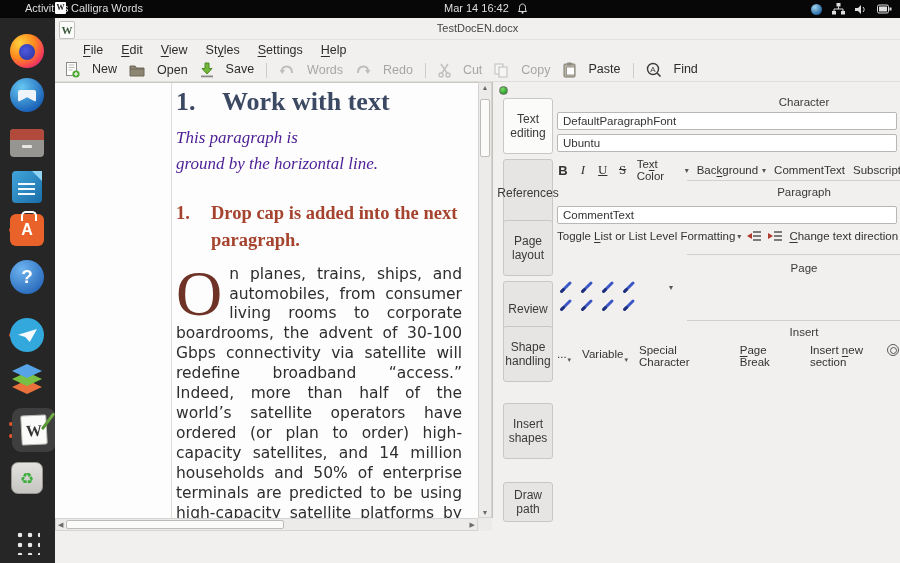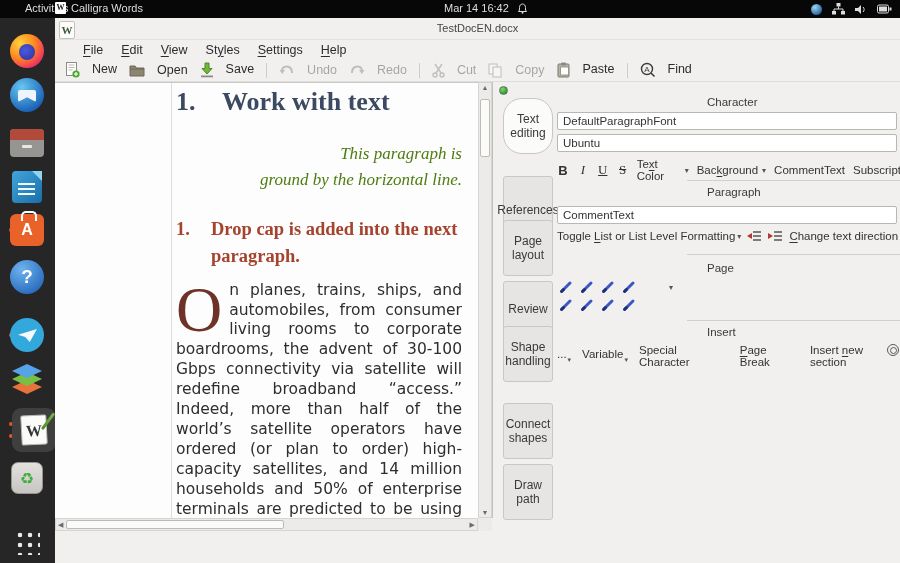--- a/index.html
+++ b/index.html
@@ -89,21 +89,21 @@
   .tbtn.off { opacity:.38; }
   .tsep { width:1px; height:15px; background:#cfcdc9; margin:0 4px; }
 
   
   .docarea { position:absolute; left:0; top:64px; width:423px; height:436px; background:#fdfdfd;
     border-top:1px solid #c9c8c5; overflow:hidden; }
   .frame-line { position:absolute; left:116px; top:0; width:1px; height:436px; background:#dcdcda; }
   .textcol { position:absolute; left:121px; top:2px; width:286px; }
   .doc-h1 { font:bold 26px "Liberation Serif","DejaVu Serif",serif; color:#3b4962; margin-top:2px; }
   .doc-h1 .num { display:inline-block; width:46px; }
-  .doc-note { font:italic 17px/1.5 "Liberation Serif",serif; color:#4d7c0f; text-align:right; margin-top:24px; }
+  .doc-note { font:italic 17px/1.5 "Liberation Serif",serif; color:#4c1d95; margin-top:8px; }
   .doc-h2 { position:relative; font:bold 18.5px/1.45 "Liberation Serif",serif; color:#a5432e;
     margin-top:24px; padding-left:35px; }
   .doc-h2 .num { position:absolute; left:0; top:0; }
   .doc-body { margin-top:11px; font:15.5px/19.9px "DejaVu Sans",sans-serif; color:#2e2e2e;
     text-align:justify; }
   .dropcap { float:left; font:64px/52px "Liberation Serif",serif; color:#6f3226;
     margin:3px 7px 0 0; }
 
   
   .vscroll { position:absolute; left:423px; top:64px; width:14px; height:436px; background:#ecebe9;
@@ -119,23 +119,23 @@
   .corner { position:absolute; left:423px; top:500px; width:14px; height:13px; background:#ecebe9; }
 
   
   .panel { position:absolute; left:437px; top:64px; width:408px; height:436px; background:#f1f0ef;
     border-left:1px solid #c2c0bd; font-size:11.5px; color:#333; }
   .collapse-dot { position:absolute; left:6px; top:4px; width:9px; height:9px; border-radius:50%;
     background:radial-gradient(circle at 35% 30%, #7ddc6a, #2aa32a 70%, #187118); border:1px solid #6a6a66; }
   .tab { position:absolute; left:10px; width:50px; background:#e7e5e3; border:1px solid #c9c7c4;
     border-radius:3px; text-align:center; font-size:12px; color:#3a3a3a;
     display:flex; align-items:center; justify-content:center; padding:2px; }
-  .tab.active { background:#fbfbfa; border-color:#c9c7c4;border-radius:19px; }
+  .tab.active { background:#fbfbfa; border-color:#c9c7c4; }
   .options { position:absolute; left:64px; top:0; width:344px; height:436px; }
-  .sec-title { position:absolute; left:150px; width:194px; color:#3a3a3a; }
+  .sec-title { position:absolute; left:150px; width:194px; text-align:center; color:#3a3a3a; }
   .sep { position:absolute; left:130px; width:214px; height:1px; background:#d2d0cd; }
   .combo { position:absolute; left:0; width:340px; height:18px; background:#fff;
     border:1px solid #b9b7b4; border-radius:2px; font-size:11.5px; color:#333;
     line-height:16px; padding-left:5px; }
   .btnrow { position:absolute; left:0; width:344px; display:flex; align-items:center; gap:10px;
     font-size:11.5px; color:#333; }
   .fmt { font-family:"Liberation Serif",serif; font-size:13px; width:14px; text-align:center; }
   .fmt.b { font-weight:bold; font-family:"Liberation Sans",sans-serif; }
   .fmt.i { font-style:italic; }
   .fmt.u { text-decoration:underline; }
@@ -276,21 +276,21 @@
             <rect x="1" y="13.5" width="12" height="1.8" fill="#8a8a86"></rect>
           </svg>
         <span>Save</span>
       </span>
       <span class="tsep"></span>
       <span class="tbtn off">
         <svg width="16" height="14" viewBox="0 0 16 14">
             <path d="M3 8 C3 4 7 2.5 10 4 C12.5 5.2 13 8 13 10" fill="none" stroke="#6f6f6b" stroke-width="2"></path>
             <polygon points="0.5,7 6,7 3.2,11" fill="#6f6f6b"></polygon>
           </svg>
-        <span>Undo</span>
+        <span>Words</span>
       </span>
       <span class="tbtn off">
         <svg width="16" height="14" viewBox="0 0 16 14">
             <path d="M13 8 C13 4 9 2.5 6 4 C3.5 5.2 3 8 3 10" fill="none" stroke="#6f6f6b" stroke-width="2"></path>
             <polygon points="15.5,7 10,7 12.8,11" fill="#6f6f6b"></polygon>
           </svg>
         <span>Redo</span>
       </span>
       <span class="tsep"></span>
       <span class="tbtn off">
@@ -357,36 +357,36 @@
       <span class="arr" style="right:2px">▶</span>
     </div>
     <div class="corner"></div>
 
     <div class="panel">
       <span class="collapse-dot"></span>
 
       <div class="tab active" style="top:16px; height:56px">
           <span>Text editing</span>
         </div>
-      <div class="tab" style="top:94px;  height:68px">
+      <div class="tab" style="top:77px;  height:68px">
           <span>References</span>
         </div>
       <div class="tab" style="top:199px; height:56px">
           <span>Review</span>
         </div>
       <div class="tab" style="top:138px; height:56px">
           <span>Page layout</span>
         </div>
       <div class="tab" style="top:244px; height:56px">
           <span>Shape handling</span>
         </div>
       <div class="tab" style="top:321px; height:56px">
-          <span>Connect shapes</span>
-        </div>
-      <div class="tab" style="top:382px; height:56px">
+          <span>Insert shapes</span>
+        </div>
+      <div class="tab" style="top:400px; height:40px">
           <span>Draw path</span>
         </div>
 
       <div class="options">
         <div class="sec-title" style="top:14px">Character</div>
         <div class="combo" style="top:30px"><span>DefaultParagraphFont</span></div>
         <div class="combo" style="top:52px"><span>Ubuntu</span></div>
         <div class="btnrow" style="top:76px; gap:8px">
           <span class="fmt b">B</span>
           <span class="fmt i">I</span>

